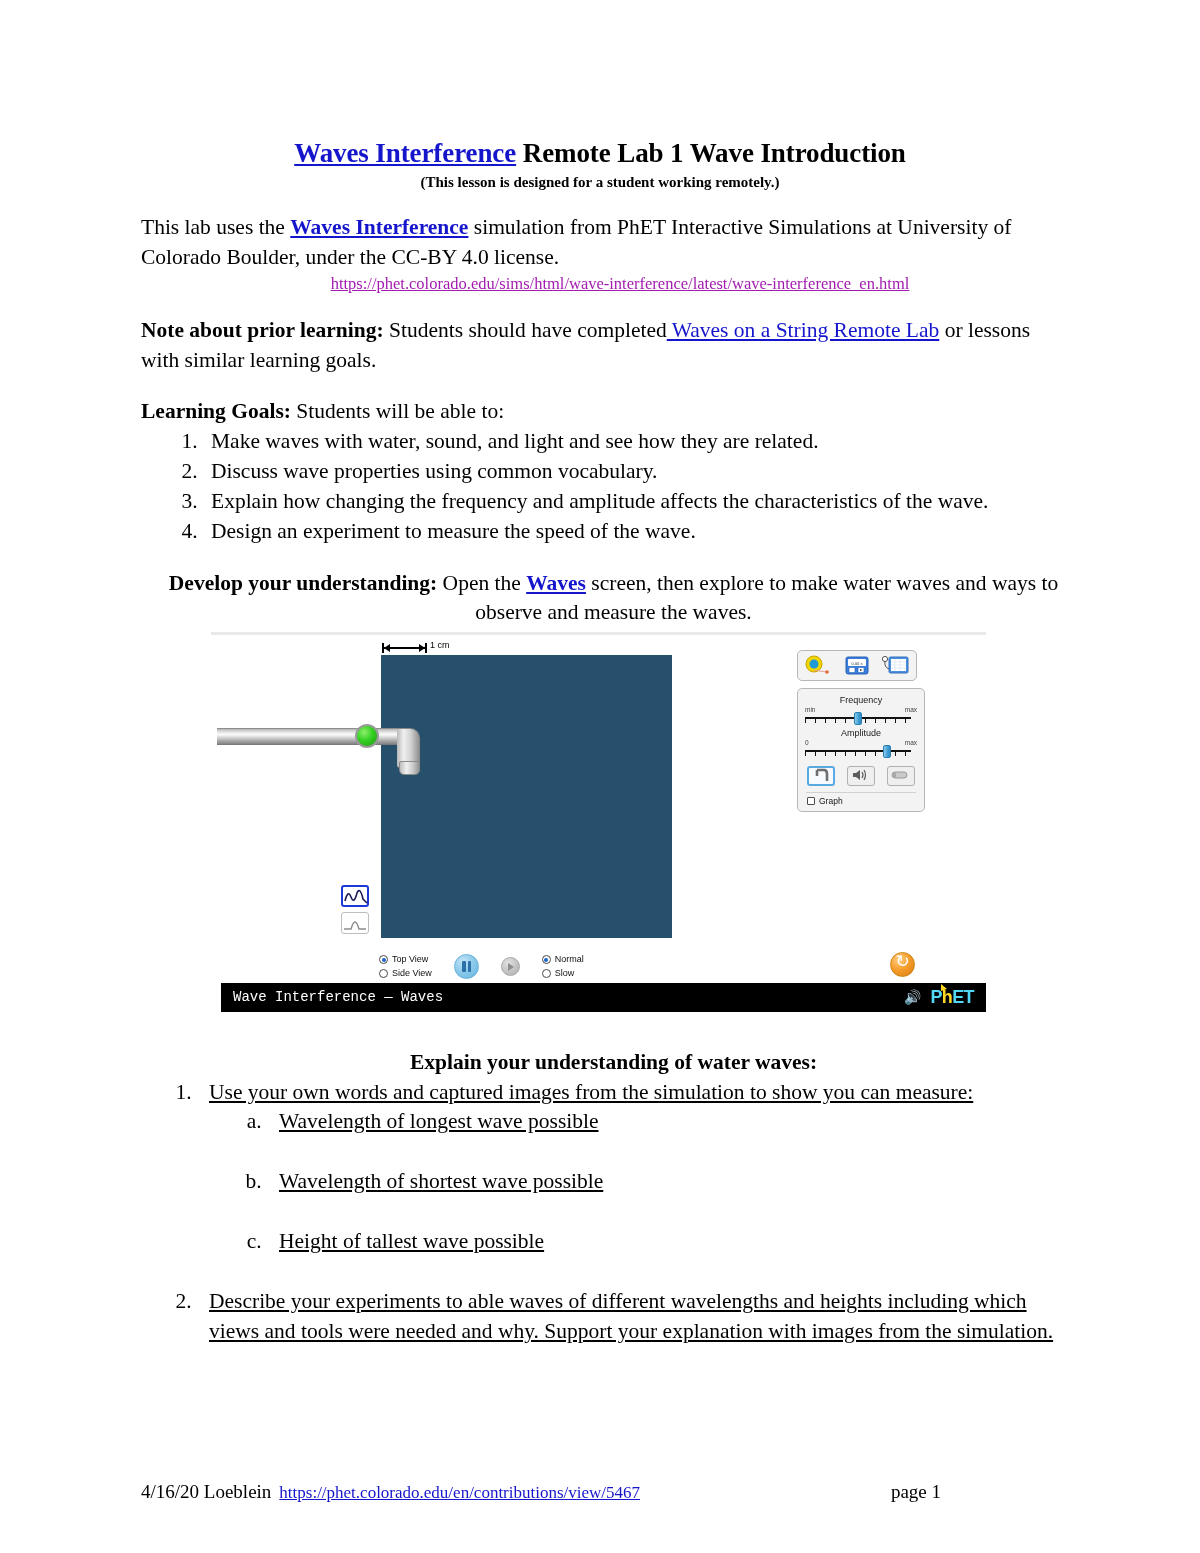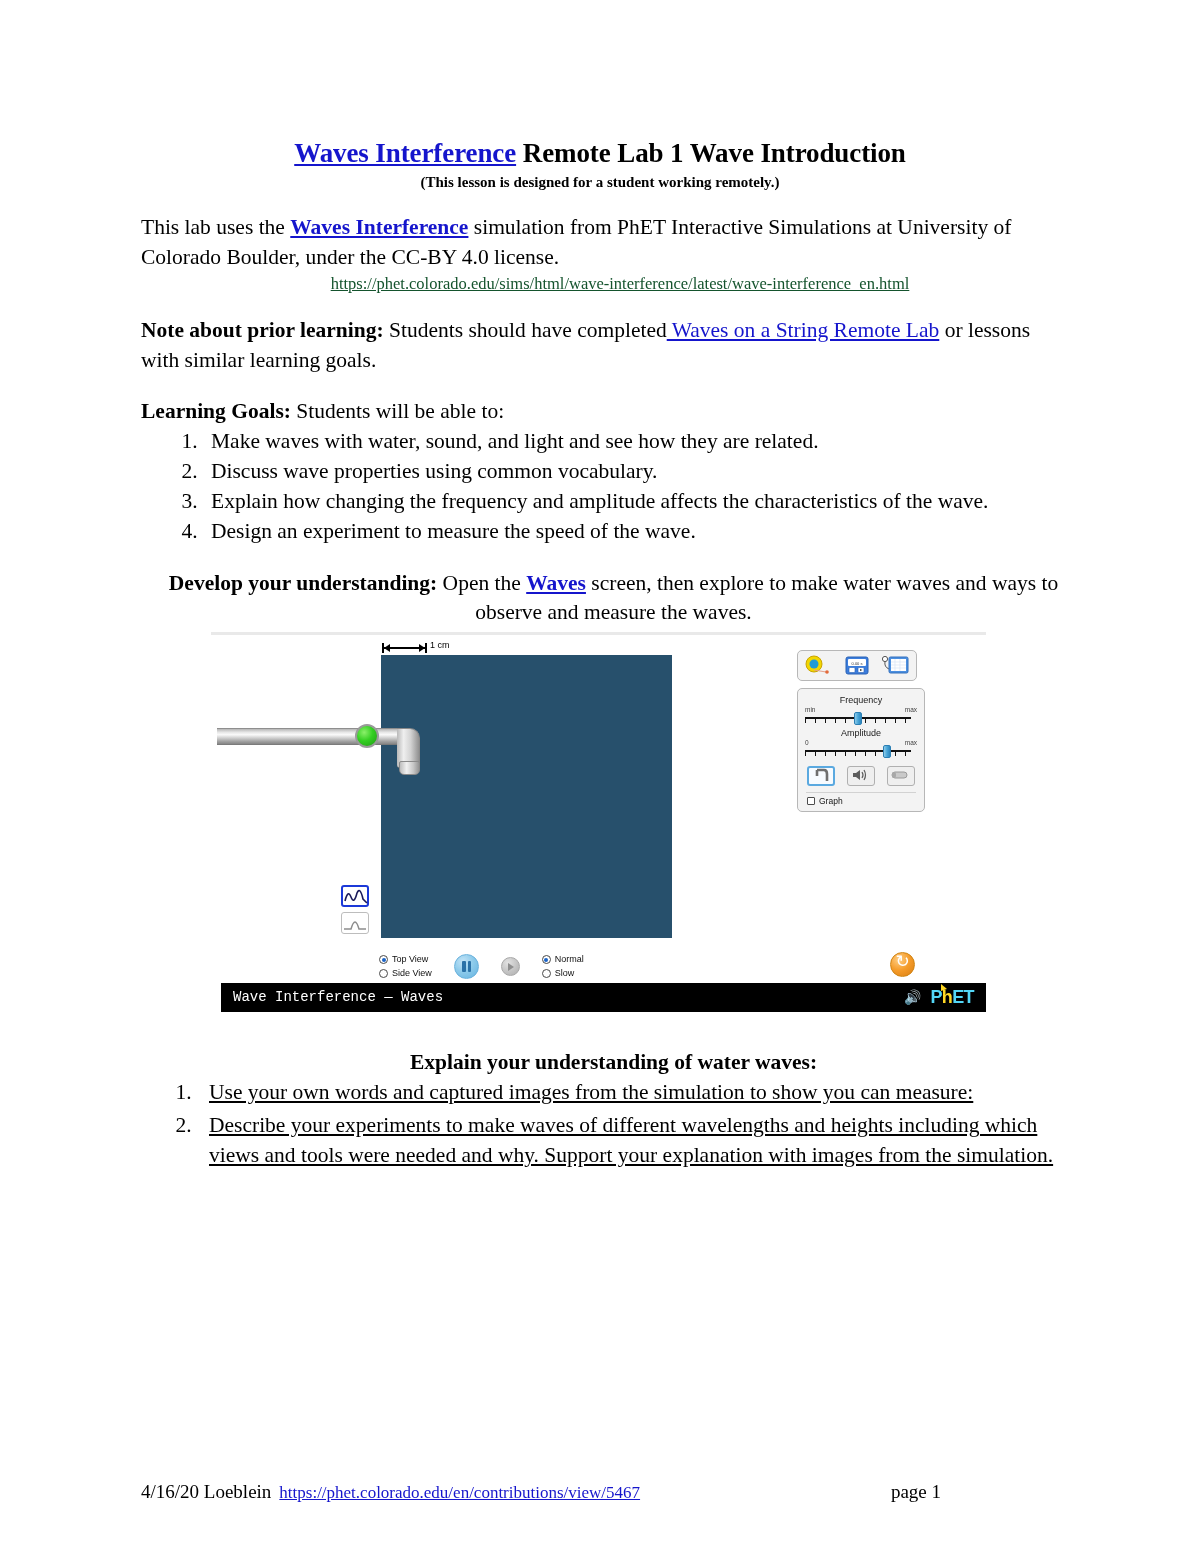--- a/index.html
+++ b/index.html
@@ -54,21 +54,21 @@
     font-size: 21.5px;
     line-height: 1.38;
     margin-top: 22px;
   }
   .urlline {
     text-align: center;
     font-size: 16.5px;
     margin-top: 2px;
     padding-left: 40px;
   }
-  .urlline .link { color: #14532d; text-align: right; }
+  .urlline .link { color: #a21caf; text-align: right; }
 
   .bold { font-weight: bold; }
 
   
   ol.goals {
     margin: 0;
     padding-left: 62px;
     font-size: 21.5px;
     line-height: 1.39;
   }
@@ -708,22 +708,27 @@
           <span class="snd-icon">🔊</span>
           <span class="phet-logo"><span class="phet-p">P</span><span class="phet-h">h</span><span class="phet-flag"></span><span class="phet-et">ET</span></span>
         </span>
       </div>
     </div>
 
     <div class="section-head indent-block" style="margin-top:26px">Explain your understanding of water waves:</div>
     <ol class="explain">
       <li>
         <span>Use your own words and captured images from the simulation to show you can measure:</span>
+        <ol class="sub">
+          <li>Wavelength of longest wave possible</li>
+          <li>Wavelength of shortest wave possible</li>
+          <li>Height of tallest wave possible</li>
+        </ol>
       </li>
-      <li style="margin-top:4px">Describe your experiments to make waves of different wavelengths and heights including which views and tools were needed and why. Support your explanation with images from the simulation.</li>
+      <li style="margin-top:4px">Describe your experiments to able waves of different wavelengths and heights including which views and tools were needed and why. Support your explanation with images from the simulation.</li>
     </ol>
   </div>
 
   <div class="doc-footer">
     <span class="fdate">4/16/20 Loeblein</span>
     <span class="flink">https://phet.colorado.edu/en/contributions/view/5467</span>
     <span class="fpage">page 1</span>
   </div>
 </div>
 

